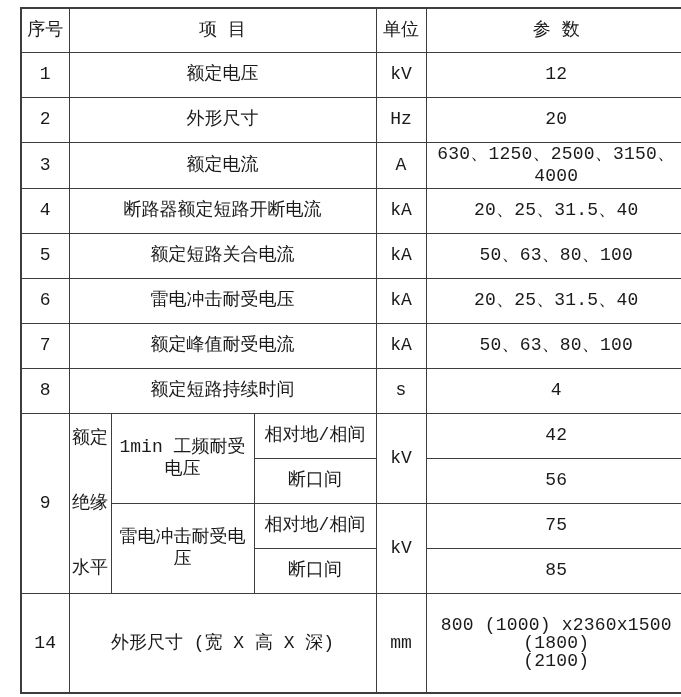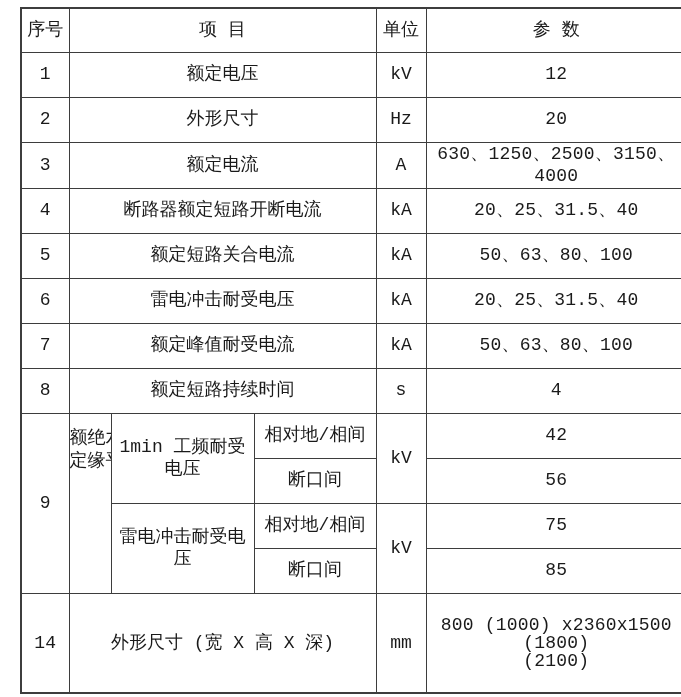--- a/index.html
+++ b/index.html
@@ -43,21 +43,21 @@
   td.item {
     text-align: left;
     padding-left: 25px;
     margin-left: 16px;
   }
   td.group-cell {
     padding: 14px 0;
   }
   .group-stack {
     display: flex;
-    flex-direction: row;
+    flex-direction: column;
     justify-content: space-between;
     height: 152px;
   }
   td.param10 div {
     line-height: 1;
   }
   td.param10 .line1 { }
   .num { letter-spacing: 0.2px; }
 </style>
 </head>

